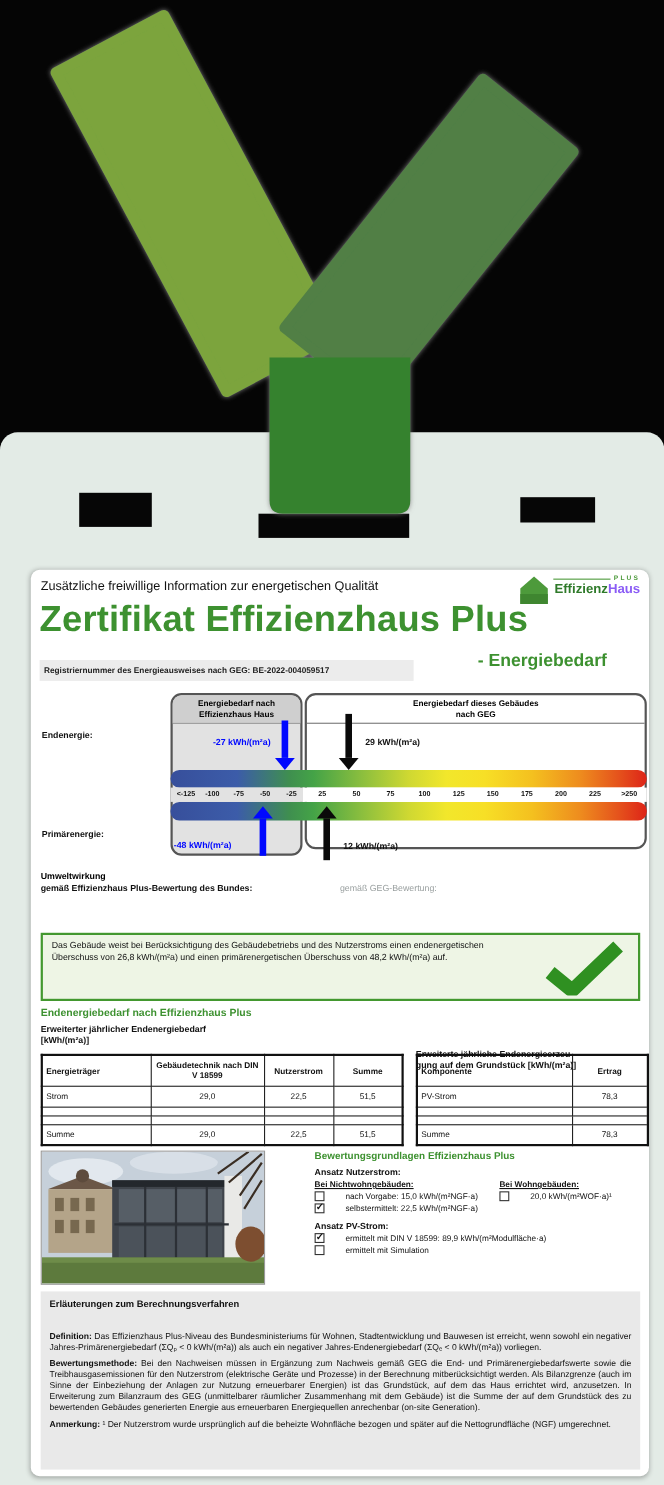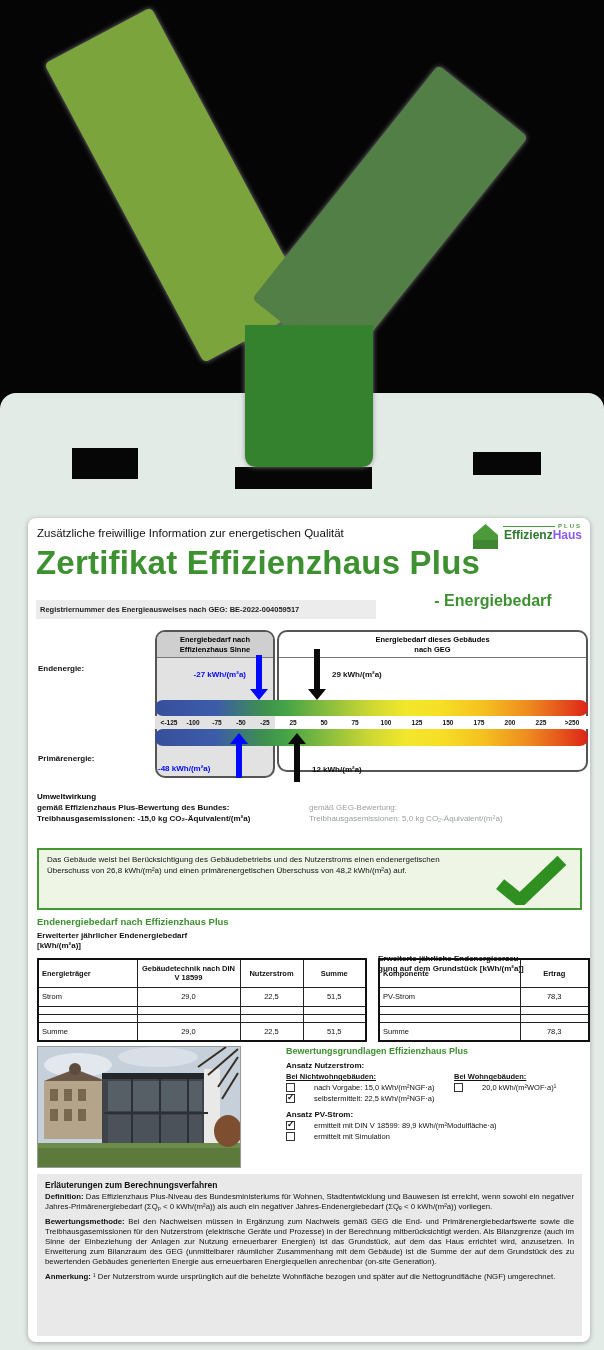--- a/index.html
+++ b/index.html
@@ -93,21 +93,21 @@
   .bew .bh{font-weight:bold;font-size:8px;margin:5px 0 2px;}
   .bew .uh{font-weight:bold;text-decoration:underline;margin-bottom:2px;}
   .bewcols{display:flex;}
   .bewc1{width:168px;} .bewc2{width:134px;}
   .opt{display:flex;align-items:flex-start;gap:19px;margin:2px 0;line-height:9px;}
   .cb{flex:0 0 auto;width:7px;height:7px;border:1px solid #333;background:#fff;position:relative;margin-top:0;}
   .cb.checked::after{content:"✓";position:absolute;left:0;top:-2px;font-size:9px;font-weight:bold;color:#111;}
   
   .foot{left:9px;top:656px;width:545px;height:162px;background:#e9e9e9;box-sizing:border-box;
         padding:6px 8px;color:#111;}
-  .foot .fh{font-size:8.5px;font-weight:bold;margin-bottom:2px;}
+  .foot .fh{font-size:8.5px;font-weight:bold;margin-bottom:20px;}
   .foot p{font-size:7.8px;line-height:10px;margin:0 0 5px;text-align:justify;}
   .foot .lab{font-weight:bold;}
 </style>
 </head>
 <body>
 
 <div class="page">
 
   <div class="band">
     <div class="mark m1"></div>
@@ -151,21 +151,21 @@
     <div class="abs reg-bar">Registriernummer des Energieausweises nach GEG: BE-2022-004059517</div>
 
     <div class="abs subtitle">- Energiebedarf</div>
 
     <div class="abs chart">
       <div class="rowlbl" style="left:10px;top:38px;">Endenergie:</div>
       <div class="rowlbl" style="left:10px;top:128px;">Primärenergie:</div>
 
       <div class="panel left">
         <div class="panel-header">Energiebedarf nach
-Effizienzhaus Sinne</div>
+Effizienzhaus Haus</div>
       </div>
       <div class="panel right">
         <div class="panel-header">Energiebedarf dieses Gebäudes
 nach GEG</div>
       </div>
 
       <div class="grad top" style="background: linear-gradient(90deg, rgb(55, 79, 155) 0%, rgb(60, 92, 169) 14%, rgb(63, 143, 79) 25%, rgb(68, 163, 71) 30%, rgb(138, 190, 62) 40%, rgb(207, 216, 50) 50%, rgb(242, 231, 43) 58%, rgb(247, 223, 38) 66%, rgb(244, 192, 31) 76%, rgb(238, 140, 30) 86%, rgb(229, 83, 28) 94%, rgb(221, 36, 24) 100%);"></div>
       <div class="tick-strip">
         <div class="seg-l"></div>
         <div class="seg-r"></div>
@@ -210,24 +210,20 @@
           <div class="head"></div>
       </div>
       <div class="aval" style="left:284px;top:139px;">12 kWh/(m²a)</div>
     </div>
 
     <div class="abs umwelt">
       <div class="h">Umweltwirkung</div>
       <div class="ucols">
         <div class="ucol1">gemäß Effizienzhaus Plus-Bewertung des Bundes:</div>
         <div class="ucol2">gemäß GEG-Bewertung:</div>
-      </div>
-      <div class="ucols">
-        <div class="ucol1">Treibhausgasemissionen: -15,0 kg CO₂-Äquivalent/(m²a)</div>
-        <div class="ucol2">Treibhausgasemissionen: 5,0 kg CO₂-Äquivalent/(m²a)</div>
       </div>
     </div>
 
     <div class="abs criteria">
       <div class="b">Das Gebäude weist bei Berücksichtigung des Gebäudebetriebs und des Nutzerstroms einen endenergetischen Überschuss von 26,8 kWh/(m²a) und einen primärenergetischen Überschuss von 48,2 kWh/(m²a) auf.</div>
       <svg class="checkmark" width="74" height="50" viewBox="0 0 80 55">
         <path d="M6 32 L28 50 L74 6" stroke="#2f9021" stroke-width="14" fill="none"></path>
       </svg>
     </div>
 

